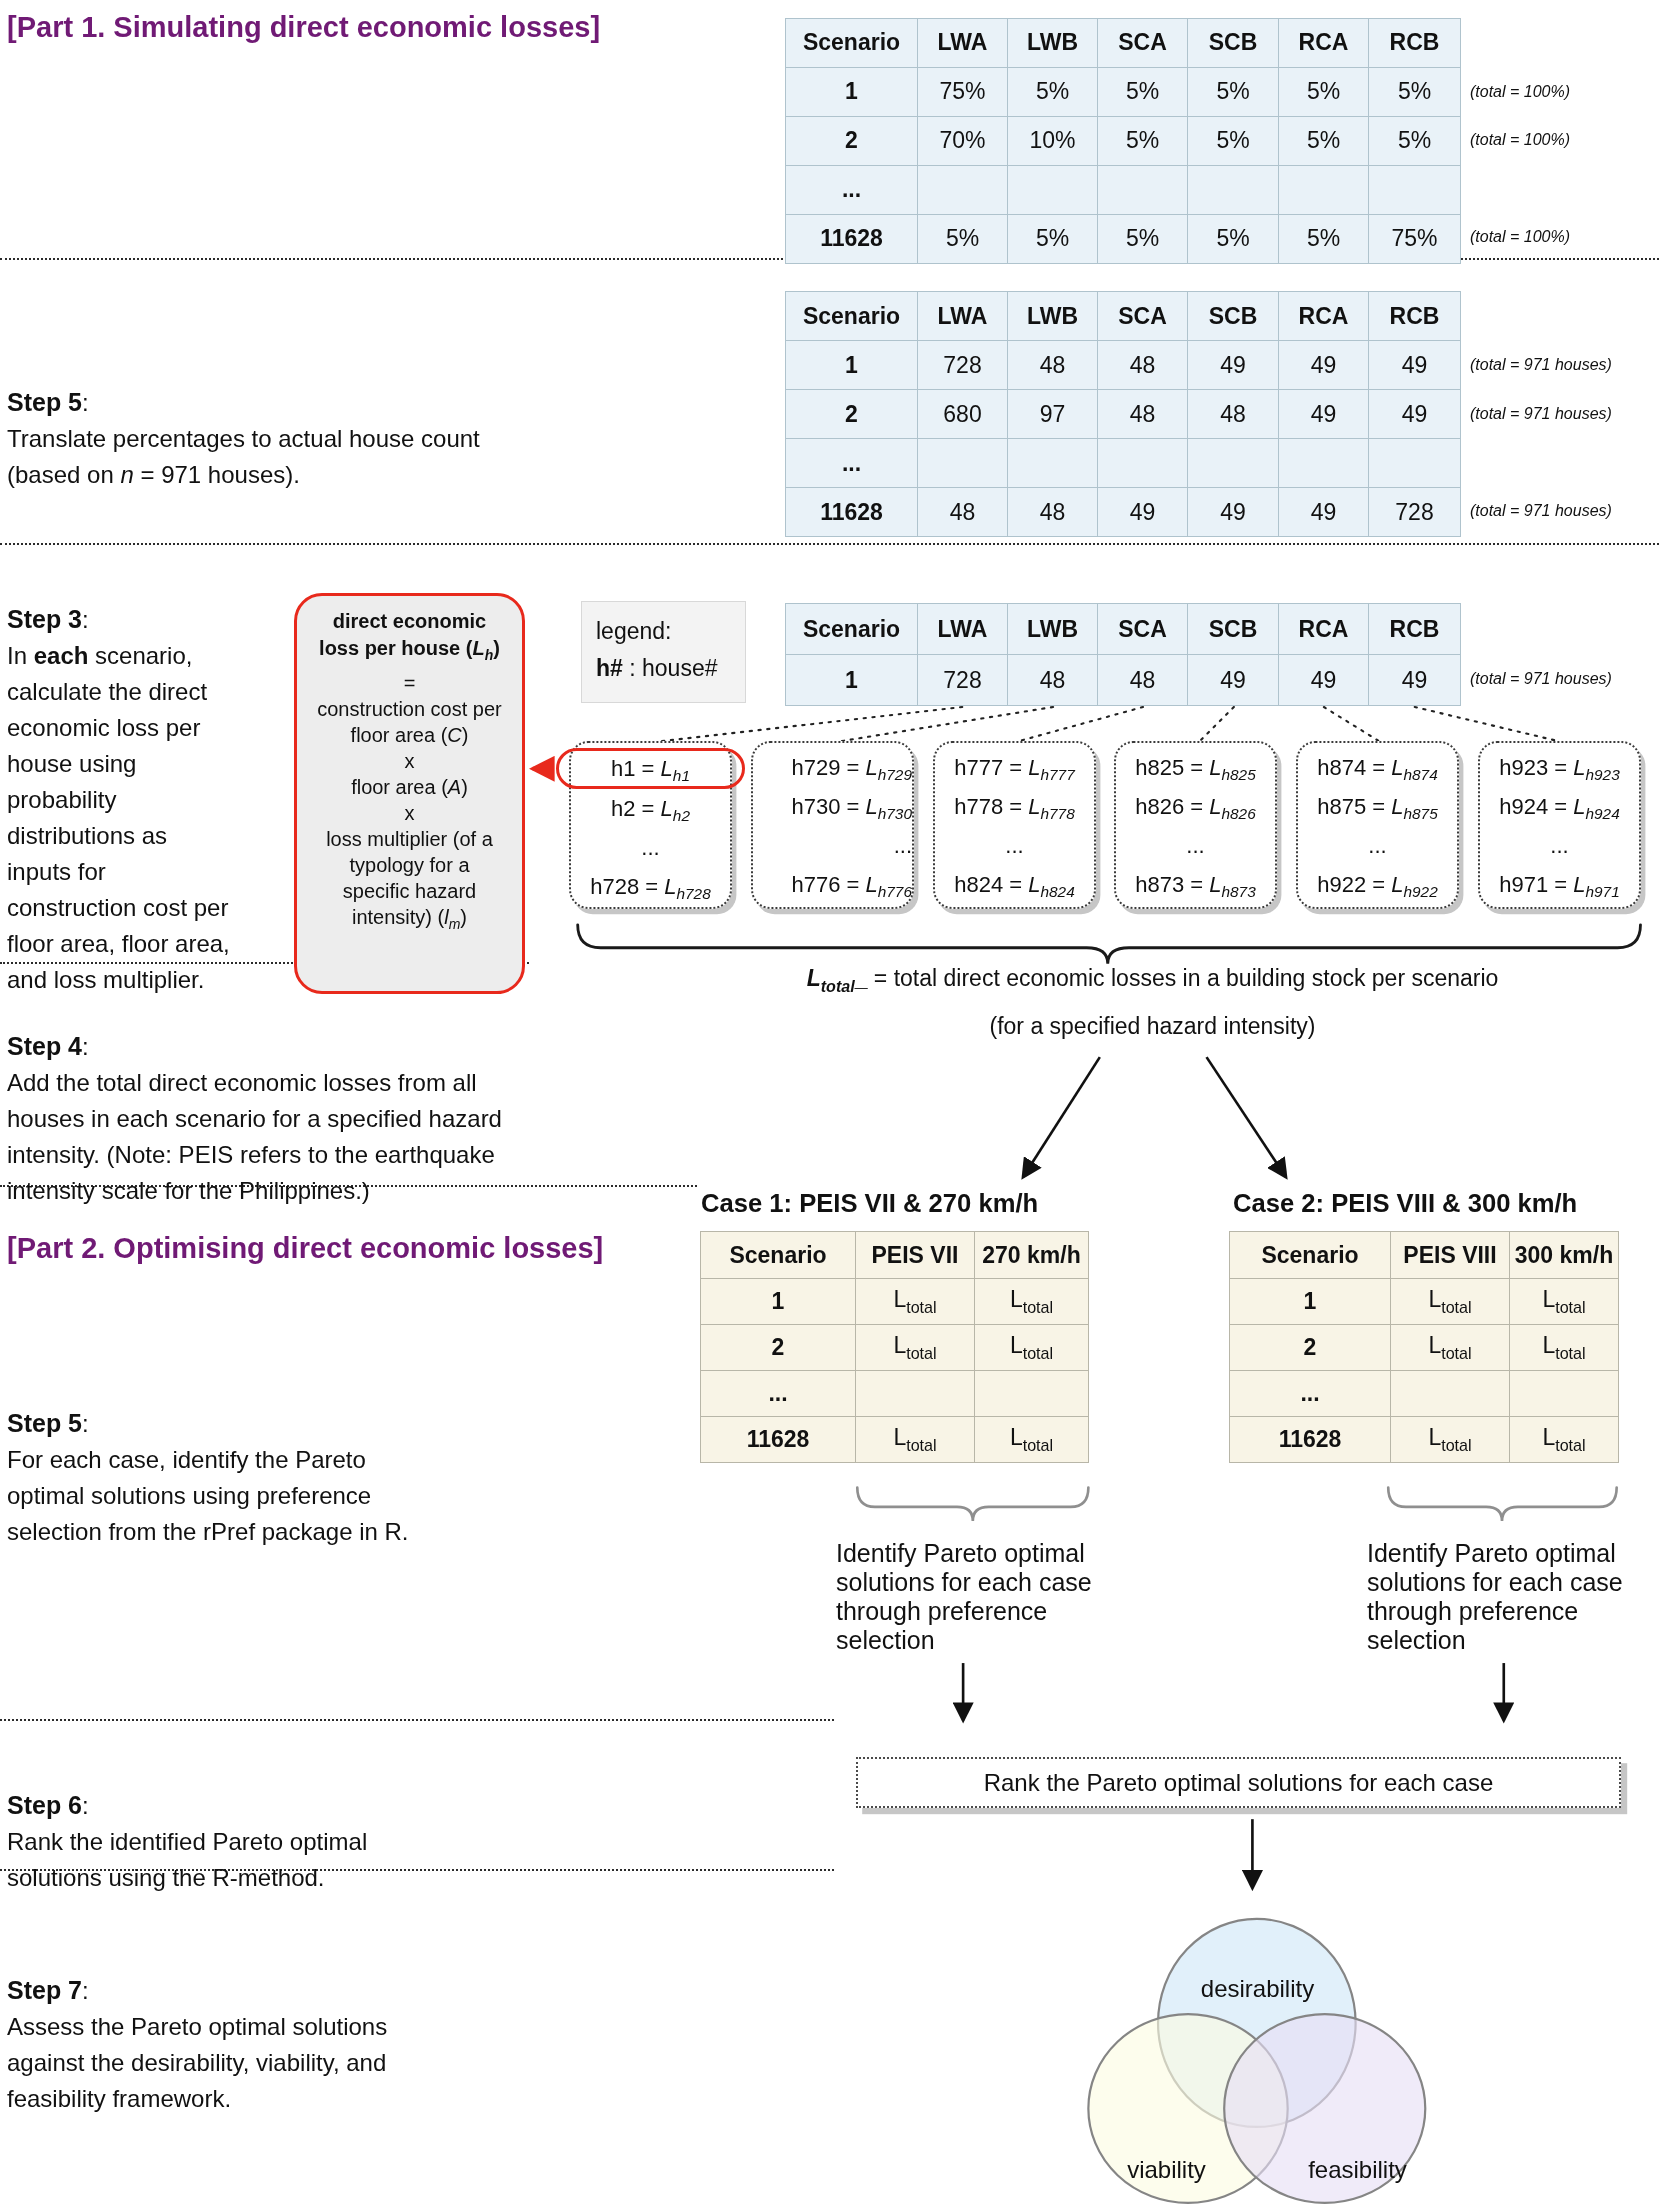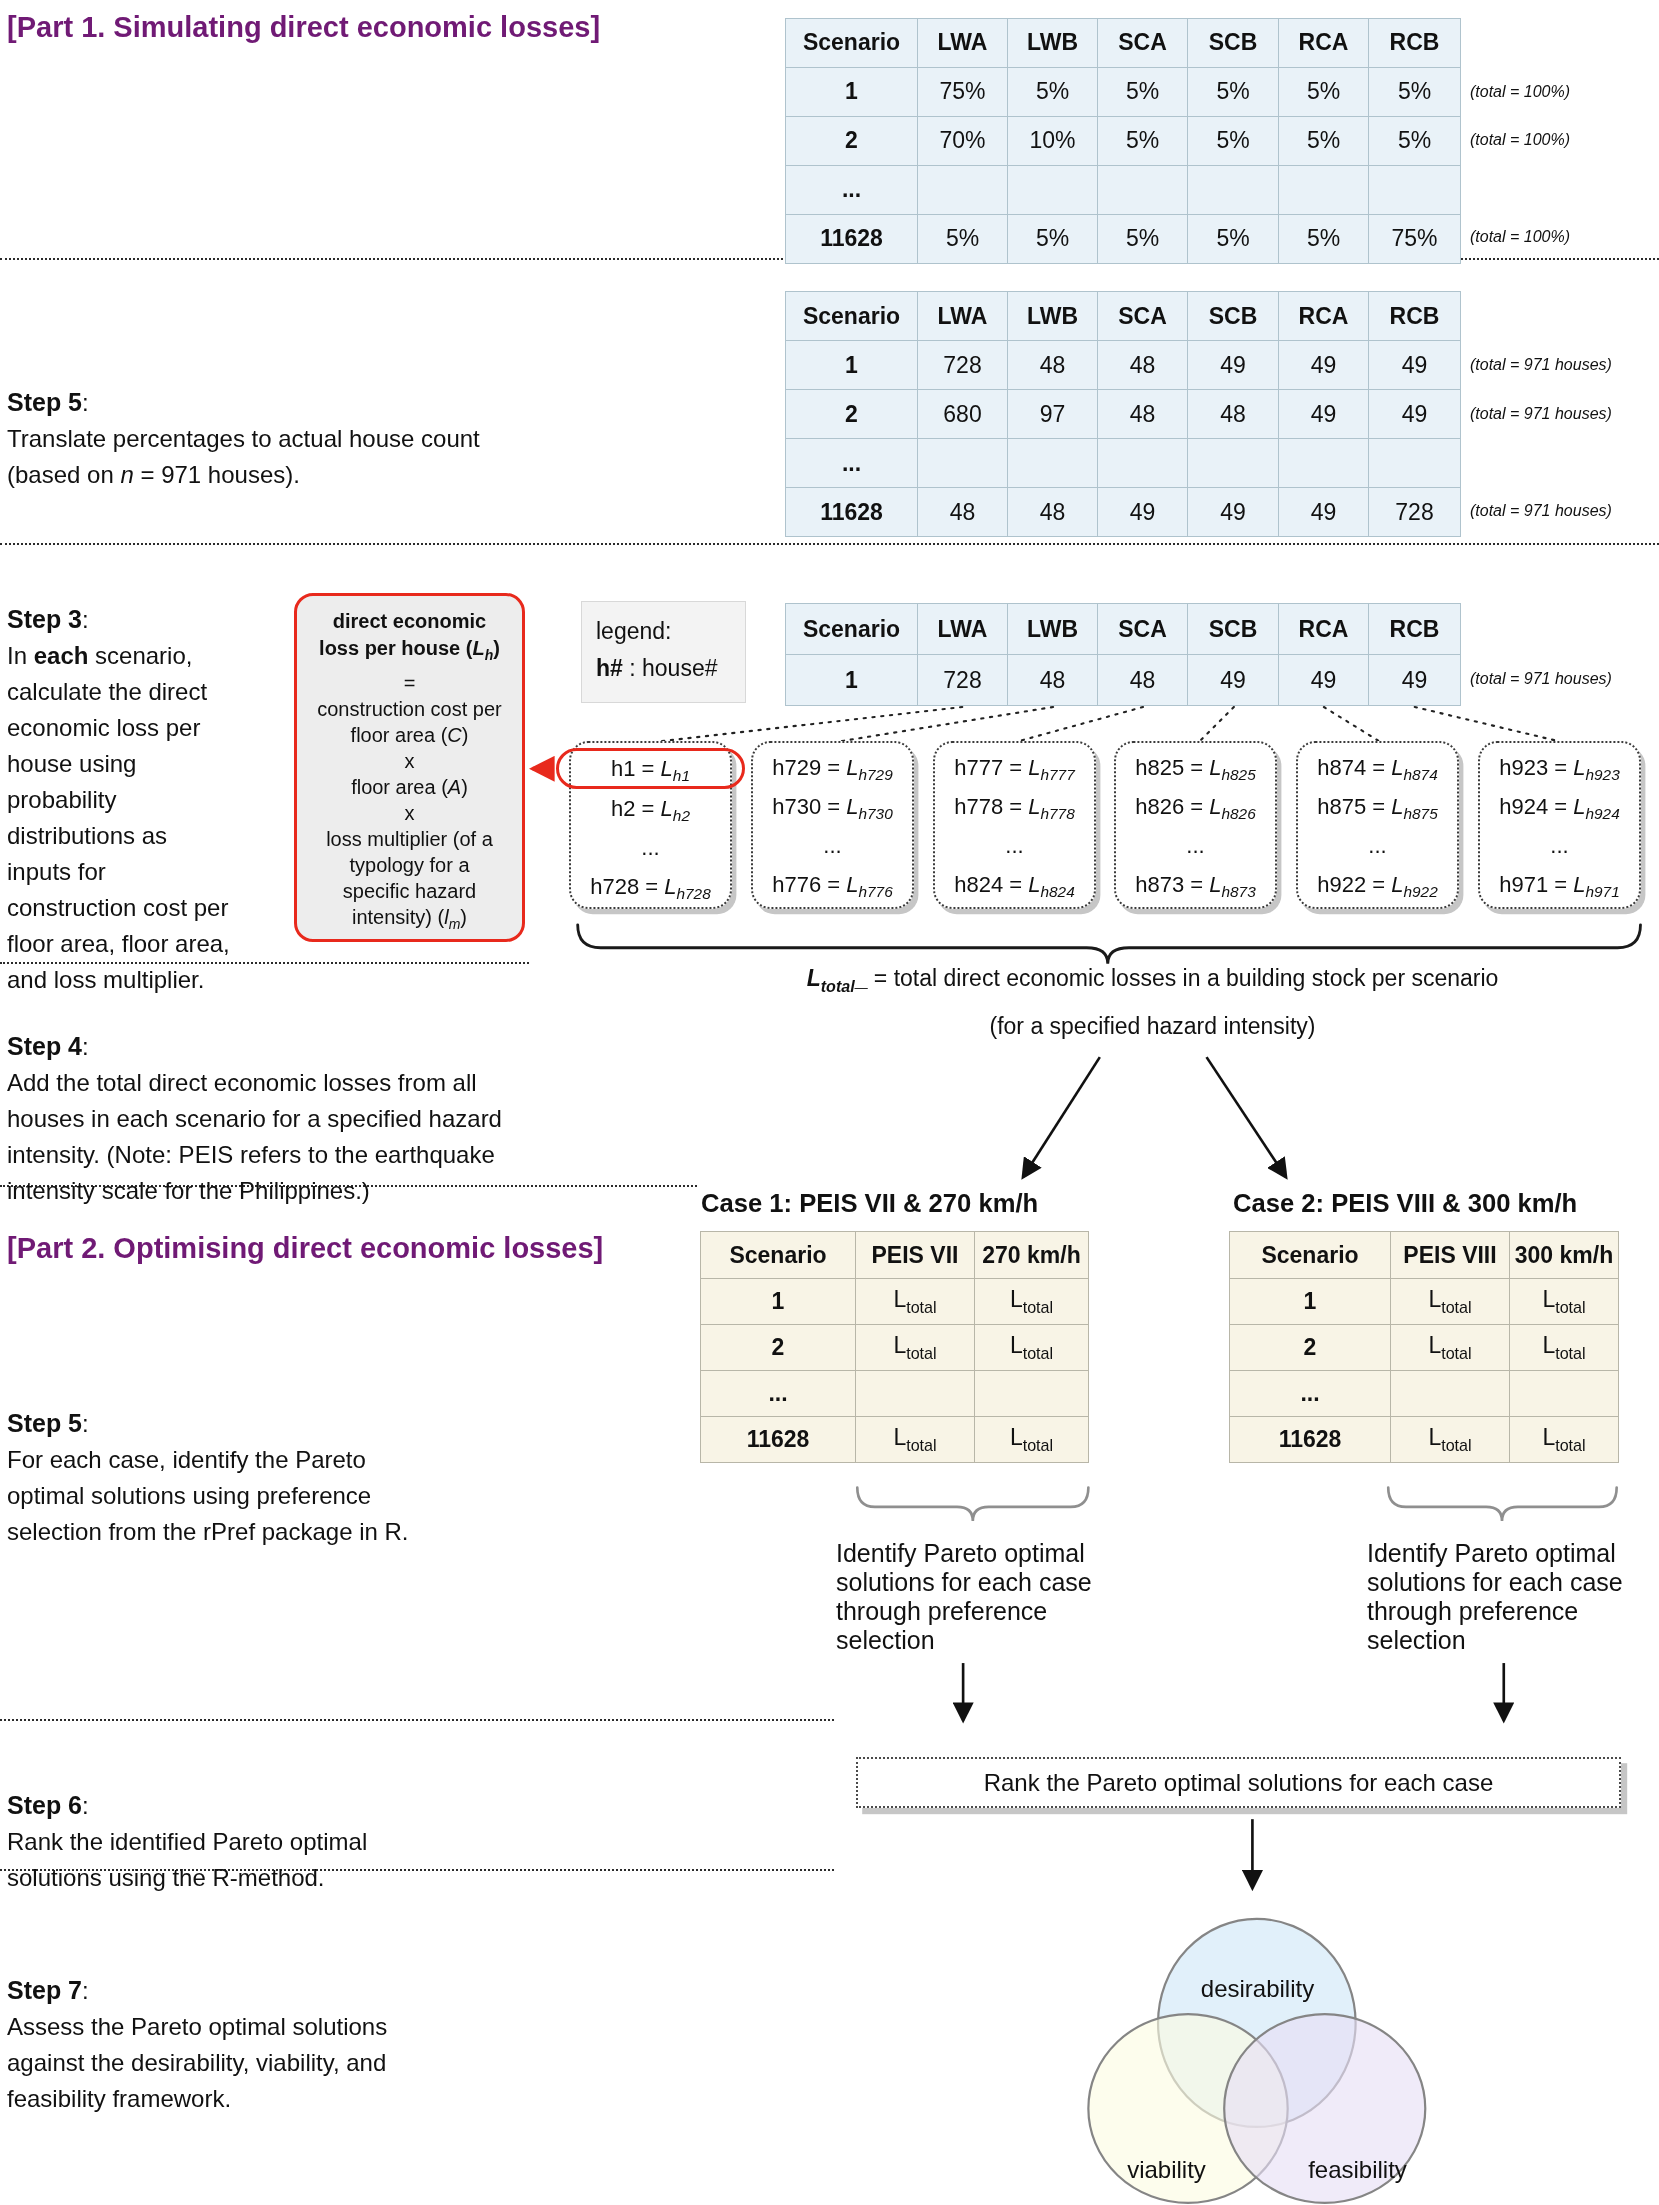--- a/index.html
+++ b/index.html
@@ -20,22 +20,22 @@
   .tblwrap td.c0{font-weight:bold}
   .p2 table{background:#f8f4e6;border-color:#97968c}
   .p2 th,.p2 td{border-color:#b8b6a8}
   #t1wrap tr,#t2wrap tr{height:49px}
   #t1wrap tr:first-child,#t2wrap tr:first-child{height:49px}
   #t3wrap tr{height:51px}
   .case tr{height:46px}
   .case tr:first-child{height:47px}
   .ann{position:absolute;font-size:16px;font-style:italic;transform:translateY(-50%);white-space:nowrap}
   sub{font-size:0.7em}
-  #lossbox{position:absolute;left:294px;top:593px;width:231px;height:349px;border:3.5px solid #e8291c;
-           border-radius:19px;background:#ededed;text-align:center;padding-top:12.4px}
+  #lossbox{position:absolute;left:294px;top:593px;width:231px;height:401px;border:3.5px solid #e8291c;
+           border-radius:28px;background:#ededed;text-align:center;padding-top:12.4px}
   .lb-title{font-size:20px;font-weight:bold;line-height:26.5px;white-space:pre-line}
   .lb-body{font-size:20px;line-height:26px;white-space:pre-line;margin-top:1.8px}
   #legendbox{position:absolute;left:581px;top:601px;width:165px;height:102px;background:#f3f3f3;
            border:1.8px solid #d8d8d8;padding:10.6px 0 0 14px;font-size:23px;line-height:37px}
   .hbox{position:absolute;top:741px;width:163px;height:168px;border:2.6px dotted #3a3a3a;border-radius:19.4px;
         background:#fff;box-shadow:4.4px 5.3px 0 #c6c6c6;text-align:center;padding-top:5.3px}
   .hline{height:39px;line-height:39px;font-size:22px;white-space:nowrap}
   .hl{border:3.1px solid #e8291c;border-radius:21px;margin:0 -15px 0;height:41px;line-height:35px}
   .cap{position:absolute;left:645px;width:1015px;text-align:center;font-size:23px}
   .casetitle{position:absolute;font-size:25.6px;font-weight:bold;white-space:nowrap}
@@ -326,21 +326,21 @@
     <div><b>h#</b> : house#</div>
   </div>
 
   <div id="hboxes" class="abs" style="left:0;top:0;width:100%;height:100%">
       <div class="hbox" style="left: 569px;">
         <div class="hline hl">h1 = <i>L</i><sub><i>h1</i></sub></div>
         <div class="hline">h2 = <i>L</i><sub><i>h2</i></sub></div>
         <div class="hline">...</div>
         <div class="hline">h728 = <i>L</i><sub><i>h728</i></sub></div>
       </div>
-      <div class="hbox" style="left: 751px;">
+      <div class="hbox" style="left: 751px; text-align: right;">
         <div class="hline">h729 = <i>L</i><sub><i>h729</i></sub></div>
         <div class="hline">h730 = <i>L</i><sub><i>h730</i></sub></div>
         <div class="hline">...</div>
         <div class="hline">h776 = <i>L</i><sub><i>h776</i></sub></div>
       </div>
       <div class="hbox" style="left: 933px;">
         <div class="hline">h777 = <i>L</i><sub><i>h777</i></sub></div>
         <div class="hline">h778 = <i>L</i><sub><i>h778</i></sub></div>
         <div class="hline">...</div>
         <div class="hline">h824 = <i>L</i><sub><i>h824</i></sub></div>

